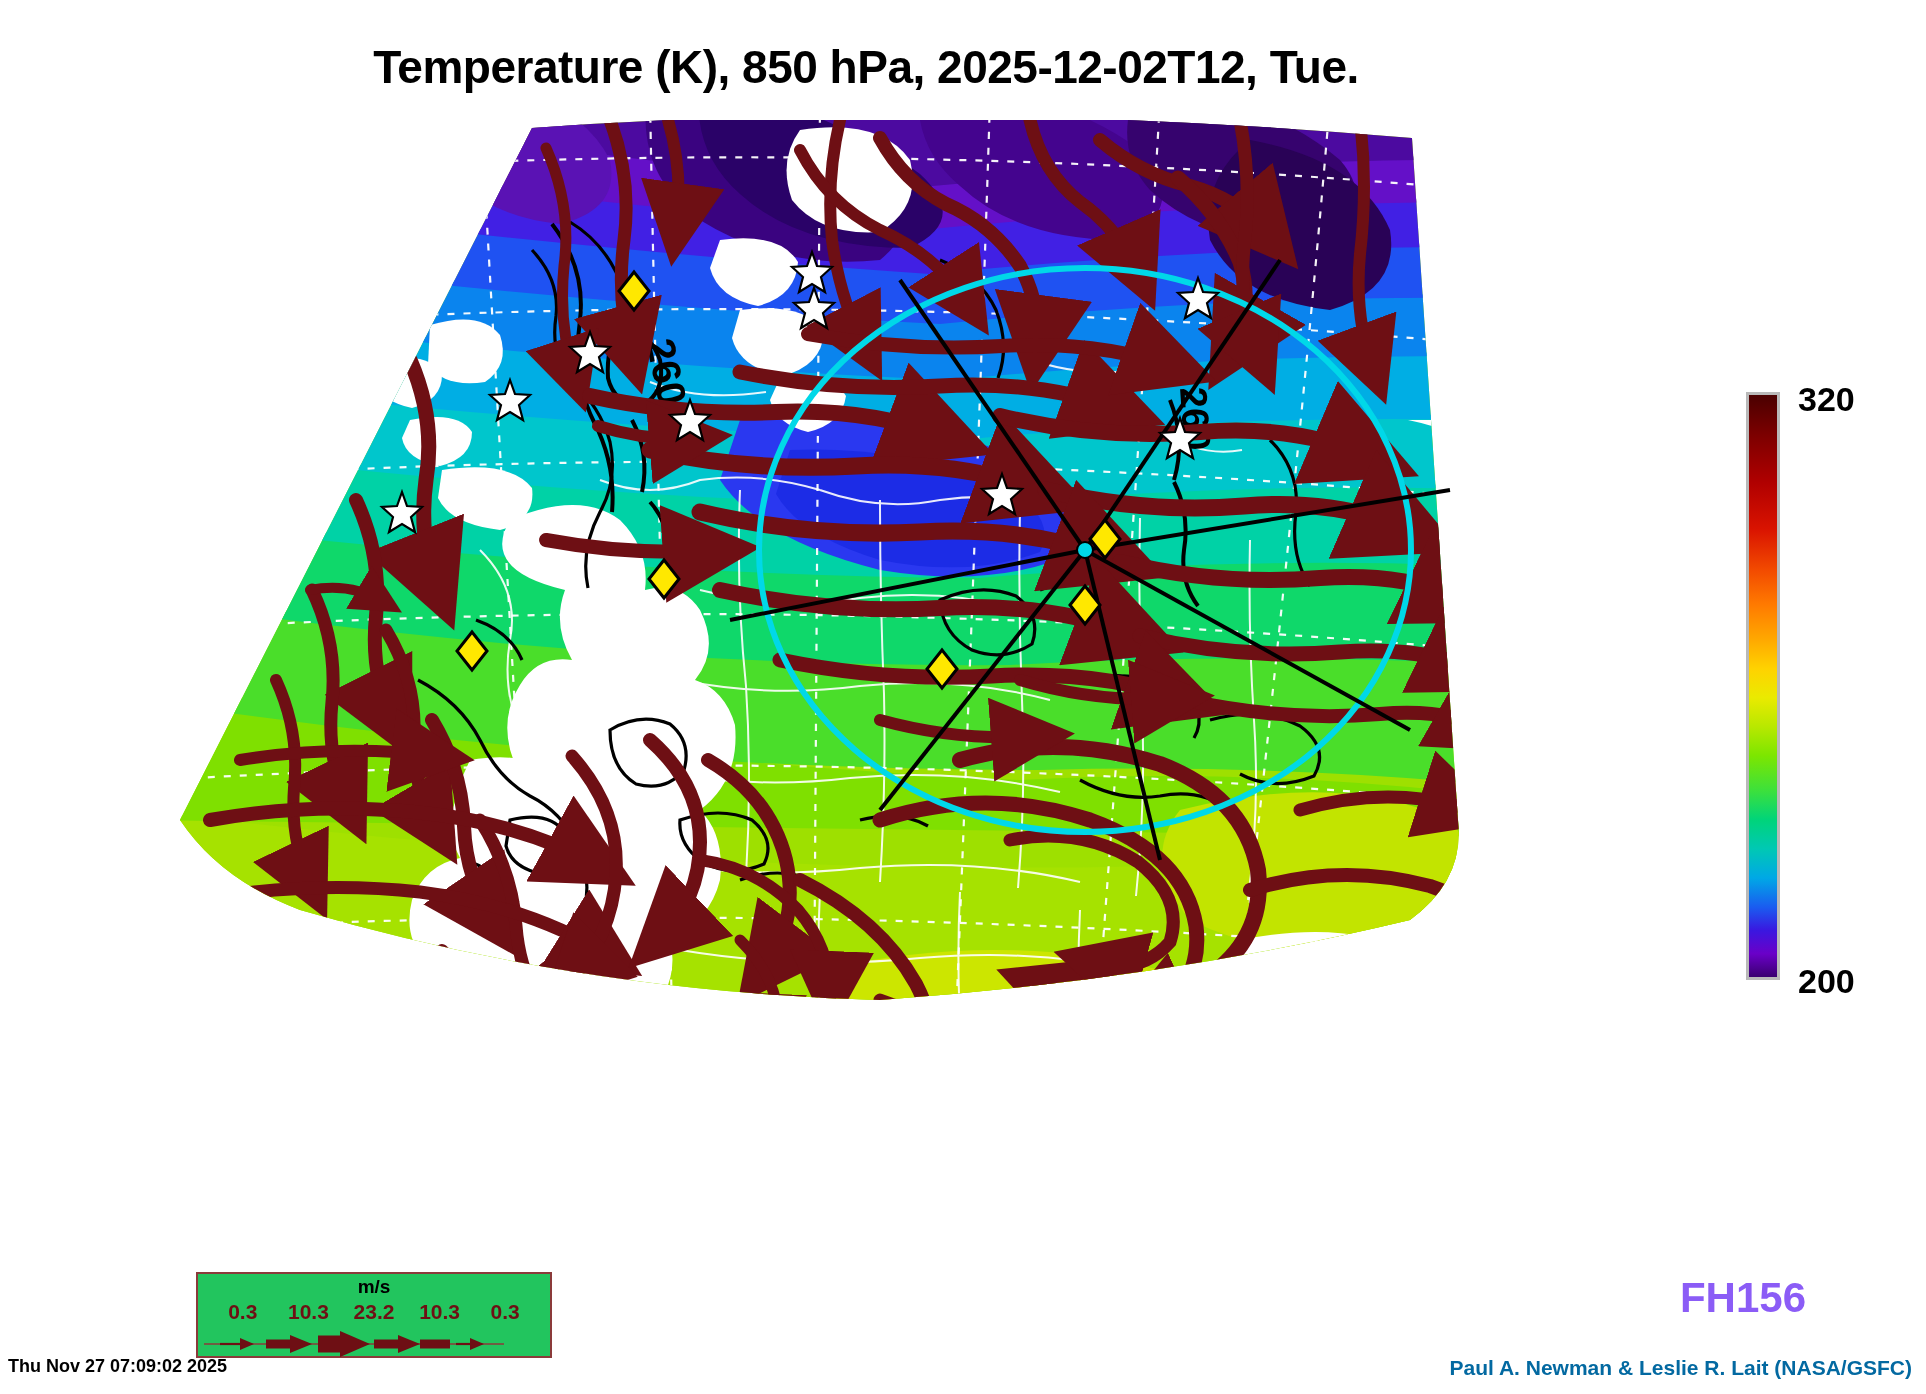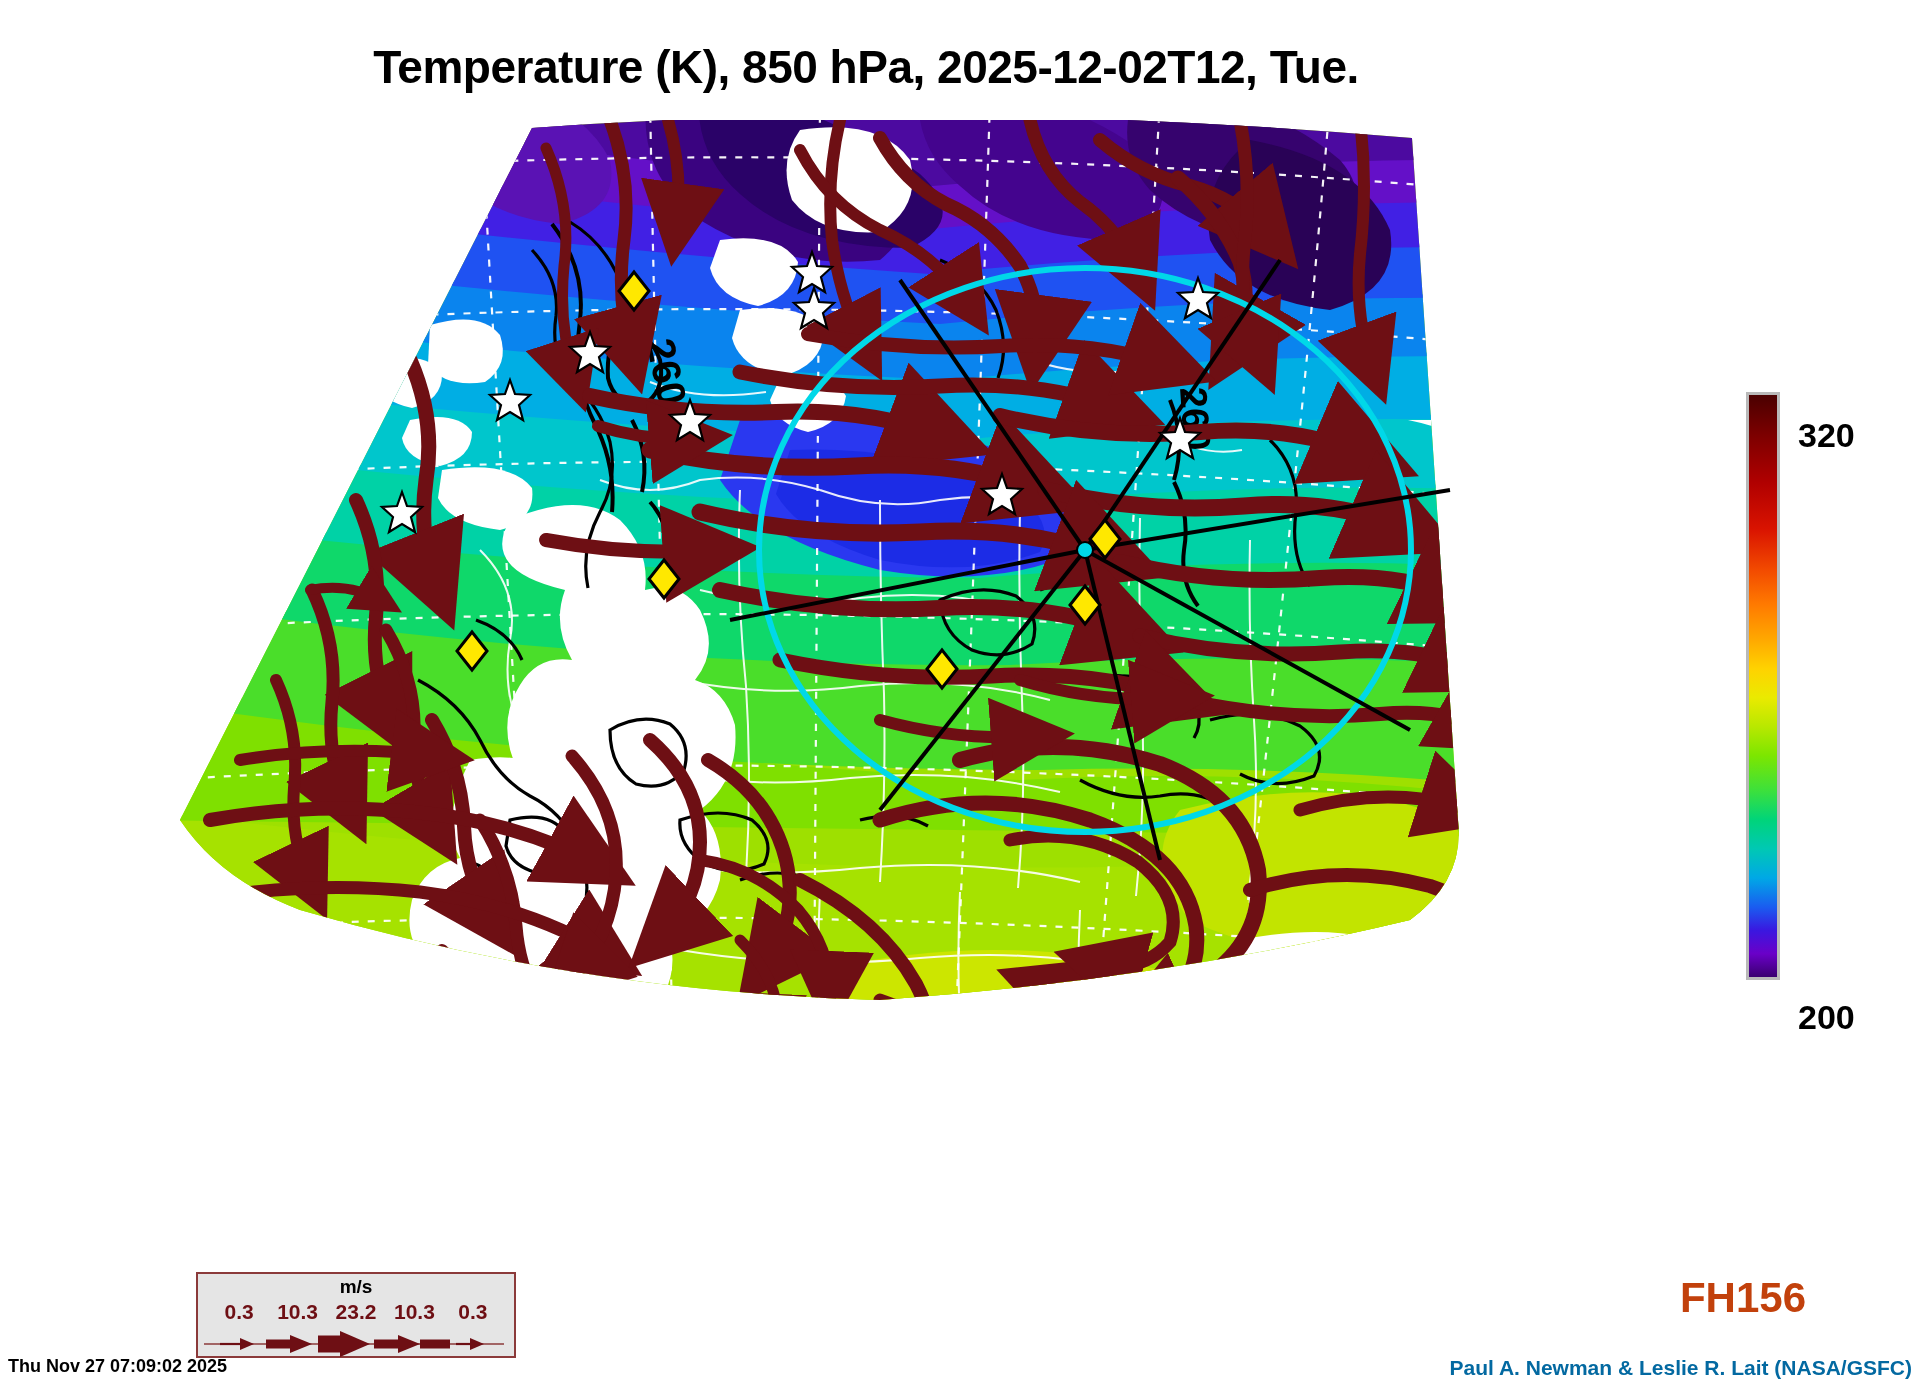--- a/index.html
+++ b/index.html
@@ -54,31 +54,30 @@
       #00a8e6 83%,
       #1a5cf0 88%,
       #3a17e0 92%,
       #6a00c8 96%,
       #3a0070 100%);
   }
   .cbar-label{
     position:absolute; left:56px;
     font-size:34px; font-weight:bold; color:#000000;
     line-height:1;
-    margin-top:36px;
   }
   #cbar-max{ top:-6px; }
   #cbar-min{ top:576px; }
 
   
   #wind-legend{
     position:absolute; left:196px; top:1272px;
-    width:320px; height:86px;
+    width:356px; height:86px;
     border:2px solid #8b3a3a;
-    background:#e5e5e5;
+    background:#22c55e;
     box-sizing:border-box;
   }
   #wind-unit{
     position:absolute; left:0; top:2px; width:100%;
     text-align:center;
     font-size:19px; font-weight:bold; color:#000000;
   }
   #wind-ticks{
     position:absolute; left:0; top:26px; width:100%;
     display:flex; justify-content:space-around;
@@ -88,21 +87,21 @@
     font-size:21px; font-weight:bold; color:#6e0f14;
     flex:1; text-align:center;
   }
   #wind-arrow-row{
     position:absolute; left:0; top:56px; width:100%; height:28px;
   }
 
   
   #fh-label{
     position:absolute; right:120px; top:1274px;
-    font-size:42px; font-weight:bold; color:#c2410c;
+    font-size:42px; font-weight:bold; color:#8b5cf6;
   }
 
   
   #footer-left{
     position:absolute; left:8px; top:1356px;
     font-size:18px; font-weight:bold; color:#000000;
   }
   #footer-right{
     position:absolute; right:14px; top:1356px;
     font-size:21px; font-weight:bold; color:#0369a1;

